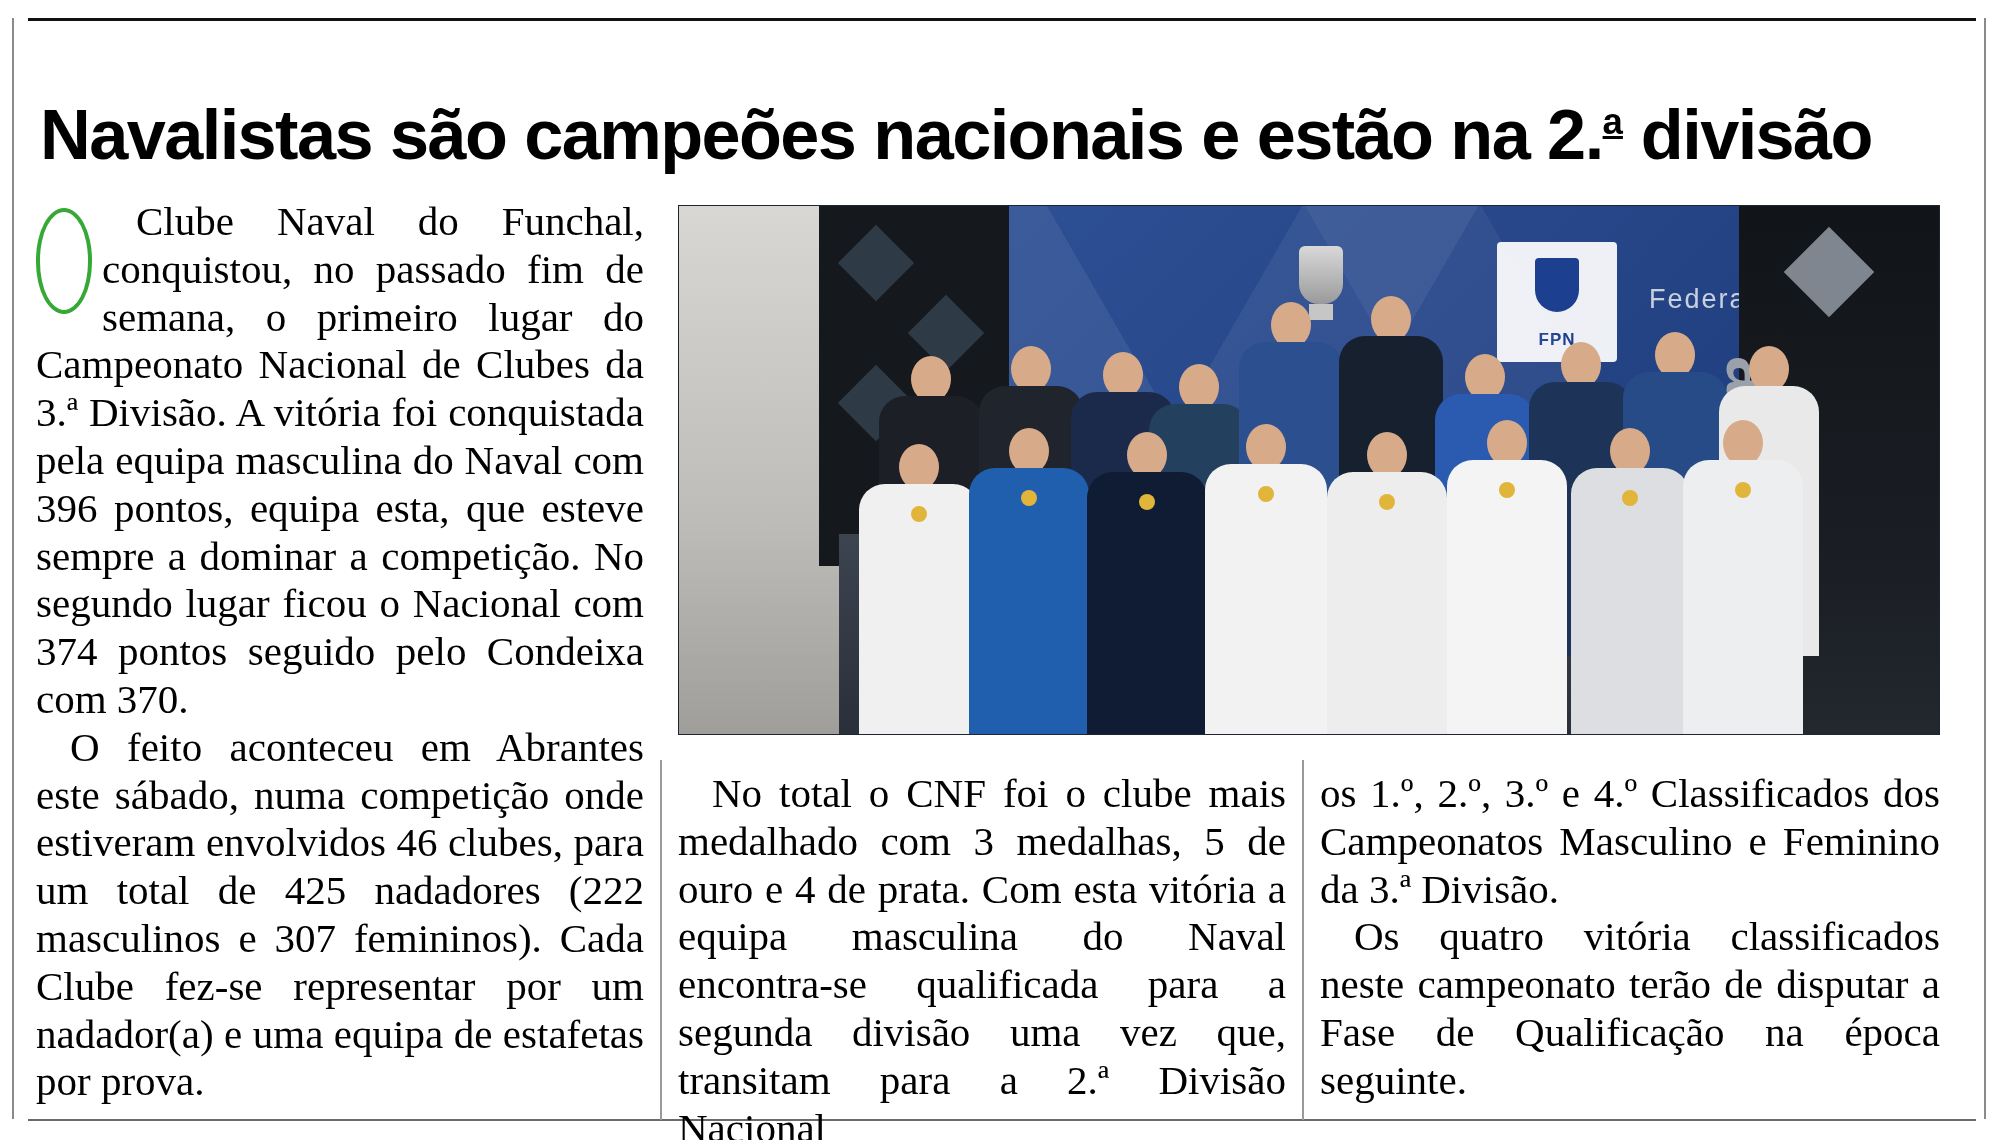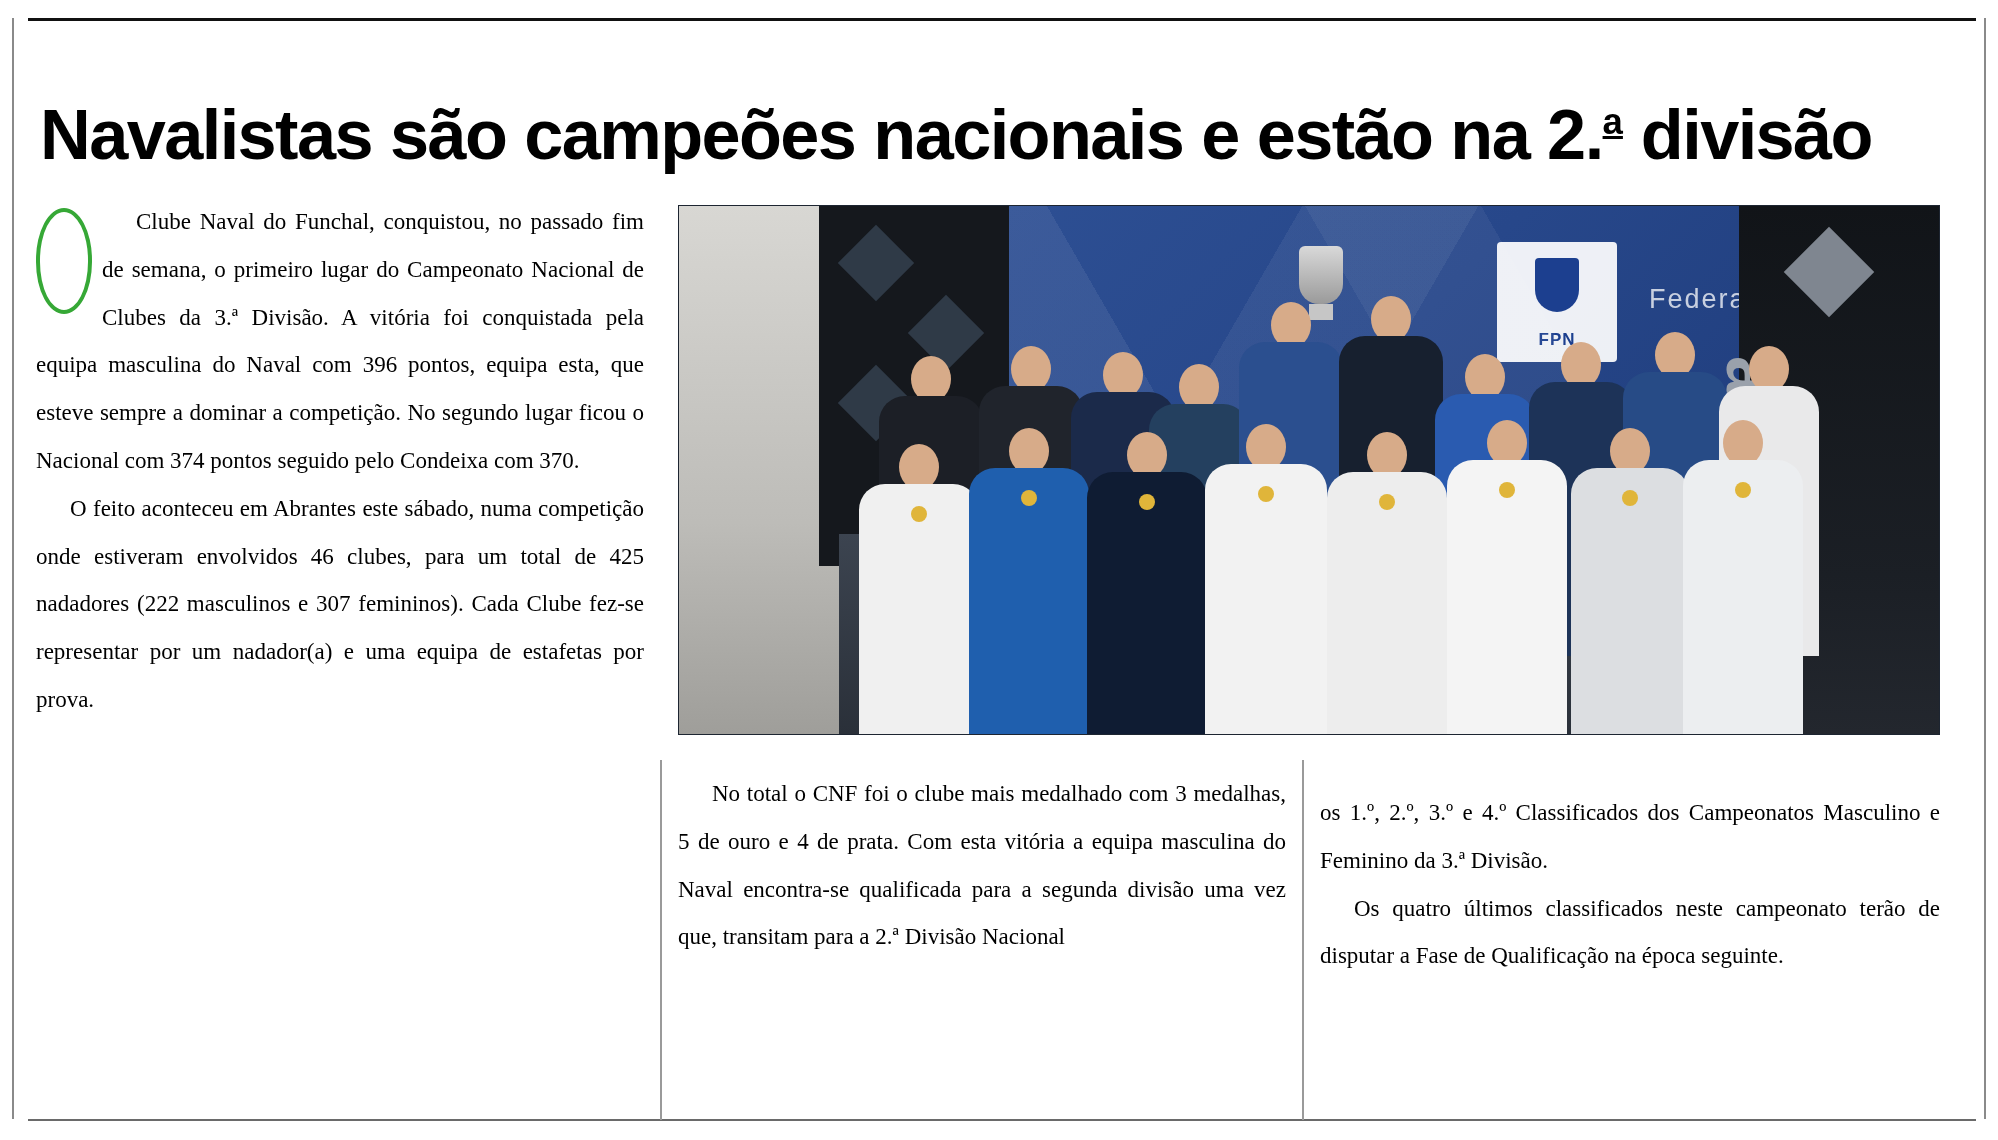--- a/index.html
+++ b/index.html
@@ -84,21 +84,21 @@
     font-size: 0.52em;
     vertical-align: super;
     text-decoration: underline;
     letter-spacing: 0;
   }
 
   
   .col {
     position: absolute;
     text-align: justify;
-    font-size: 23px;
+    font-size: 41px;
     line-height: 47.8px;
     hyphens: manual;
   }
   .col p {
     margin: 0;
     text-indent: 34px;
   }
   .col p.noindent {
     text-indent: 0;
   }
@@ -122,21 +122,20 @@
 
   #col2 {
     left: 678px;
     top: 770px;
     width: 608px;
   }
   #col3 {
     left: 1320px;
     top: 770px;
     width: 620px;
-    margin-top: 19px;
   }
 
   
   .photo {
     position: absolute;
     left: 678px;
     top: 205px;
     width: 1262px;
     height: 530px;
     overflow: hidden;
@@ -356,16 +355,16 @@
         <div class="medal"></div>
       </div>
   </div>
 
   <div class="col" id="col2">
     <p>No total o CNF foi o clube mais medalhado com 3 medalhas, 5 de ouro e 4 de prata. Com esta vitória a equipa masculina do Naval encontra-se qualificada para a segunda divisão uma vez que, transitam para a 2.ª Divisão Nacional</p>
   </div>
 
   <div class="col" id="col3">
     <p class="noindent">os 1.º, 2.º, 3.º e 4.º Classificados dos Campeonatos Masculino e Feminino da 3.ª Divisão.</p>
-    <p>Os quatro últimos classificados neste campeonato terão de disputar a Fase de Qualificação na época seguinte.</p>
+    <p>Os quatro vitória classificados neste campeonato terão de disputar a Fase de Qualificação na época seguinte.</p>
   </div>
 
 </div>
 
 </body></html>

